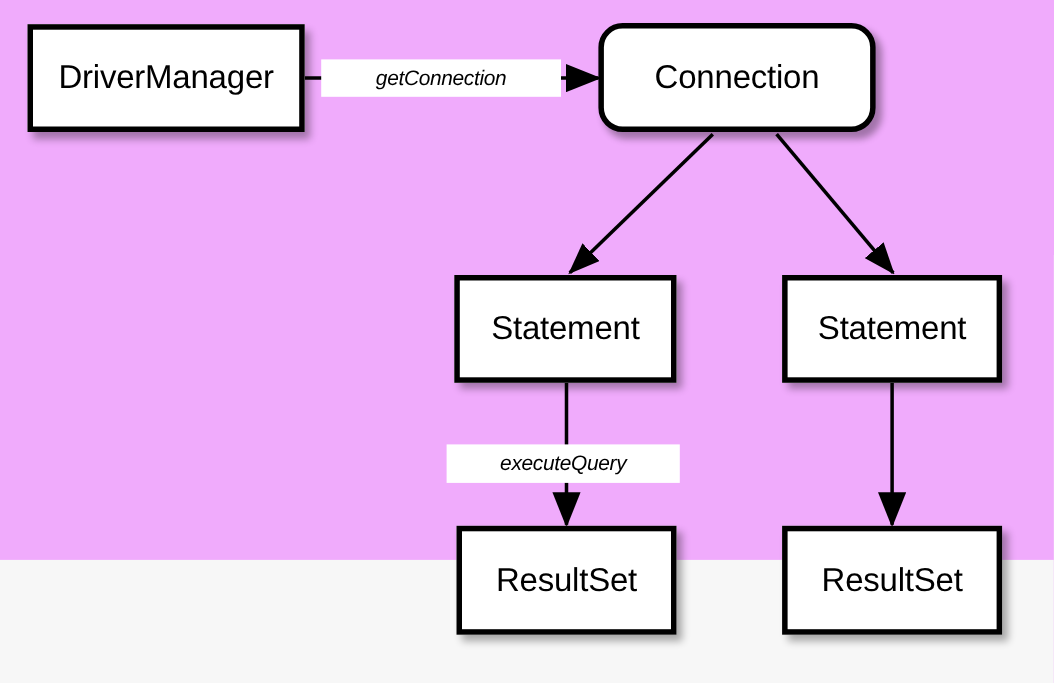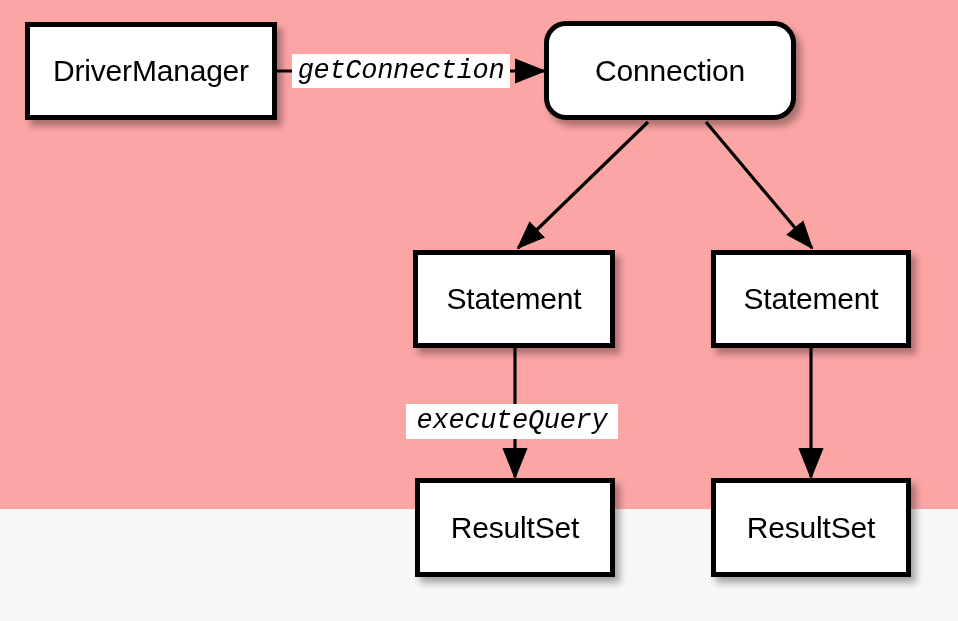--- a/index.html
+++ b/index.html
@@ -11,21 +11,21 @@
     width: 958px;
     height: 621px;
     background: #f7f7f7;
     font-family: "Liberation Sans", sans-serif;
     overflow: hidden;
   }
   #canvas {
     position: relative;
     width: 958px;
     height: 509px;
-    background: #fca5a5;
+    background: #f0abfc;
   }
   
   #edges {
     position: absolute;
     left: 0;
     top: 0;
     width: 958px;
     height: 621px;
   }
   
@@ -59,23 +59,23 @@
   
   .edge-label {
     position: absolute;
     background: #ffffff;
     display: flex;
     align-items: center;
     justify-content: center;
     z-index: 4;
   }
   .edge-label-text {
-    font-family: Liberation Mono, monospace;
+    font-family: Liberation Sans, sans-serif;
     font-style: italic;
-    font-size: 27px;
+    font-size: 19px;
     font-weight: 400;
     color: #000000;
     white-space: nowrap;
     line-height: 1;
     letter-spacing: -0.3px;
   }
   #label-getconnection   { left: 292px; top: 54px;  width: 218px; height: 34px; }
   #label-createstatement { left: 460px; top: 158px; width: 247px; height: 35px; }
   #label-executequery    { left: 406px; top: 392px; width: 212px; height: 35px; margin-top: 12px; }
 </style>

